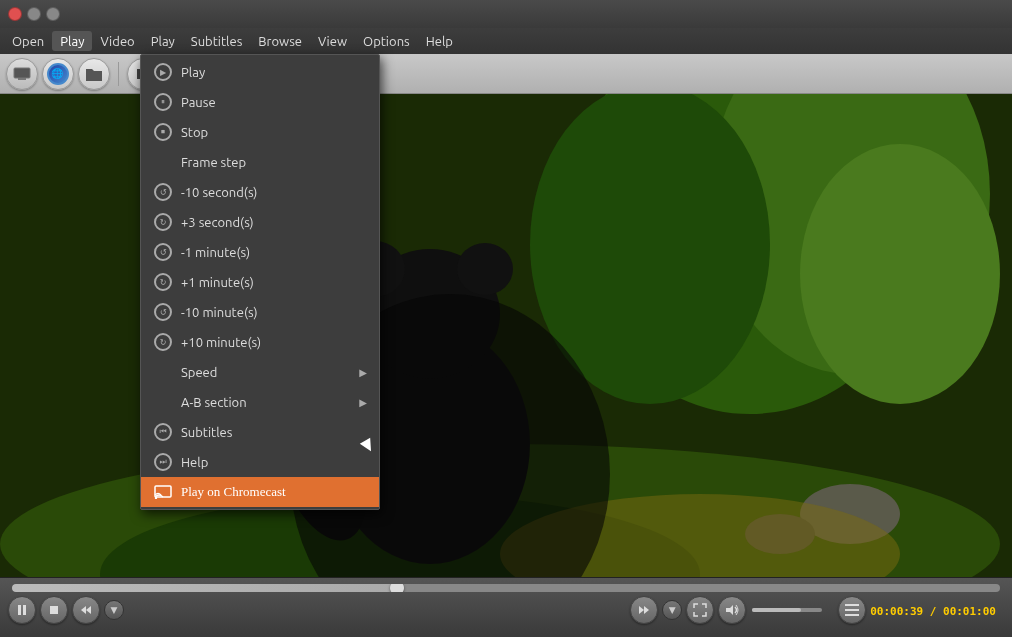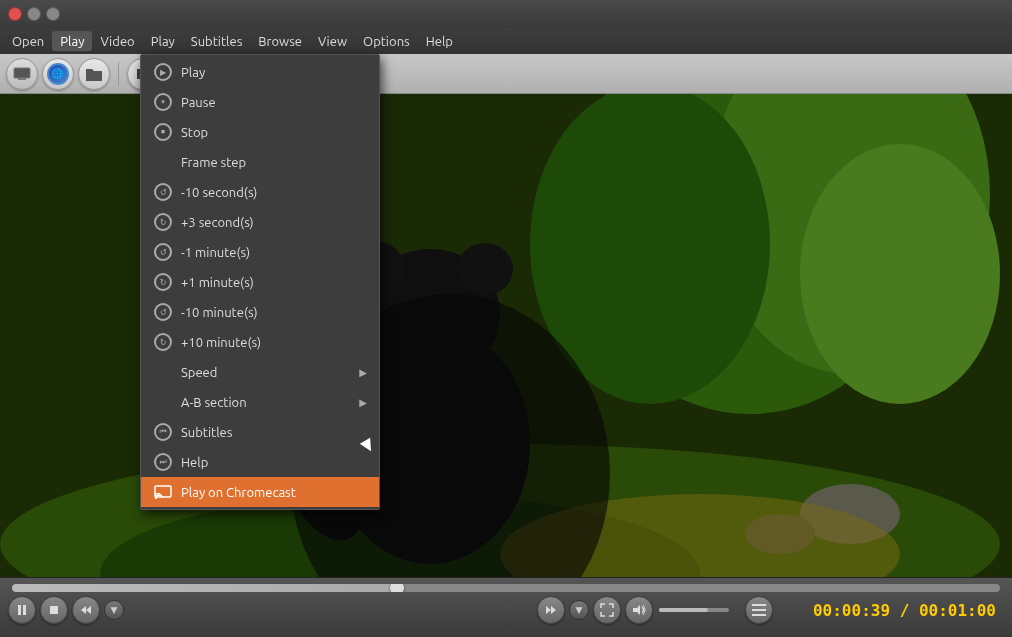--- a/index.html
+++ b/index.html
@@ -210,24 +210,23 @@
     }
     .volume-fill {
       height: 100%;
       width: 70%;
       background: #bbb;
       border-radius: 2px;
     }
     .ctrl-spacer { flex: 1; }
     .time-display {
       color: #ffcc00;
-      font-size: 16px;
+      font-size: 11px;
       font-family: monospace;
       font-weight: bold;
-      margin-left: 36px;
     }
 
     
     .dropdown-menu {
       position: absolute;
       top: 54px;
       left: 140px;
       width: 240px;
       background: #3d3d3d;
       border: 1px solid #555;
@@ -241,20 +240,21 @@
       align-items: center;
       padding: 5px 12px;
       color: #ddd;
       cursor: pointer;
       font-size: 13px;
       min-height: 26px;
     }
     .drop-item.highlighted {
       background: #e07030;
       color: #fff;
+      font-family: Liberation Serif, serif;
     }
     .drop-item.disabled {
       color: #888;
       cursor: default;
     }
     .drop-item-icon {
       width: 20px;
       height: 20px;
       margin-right: 8px;
       display: flex;

